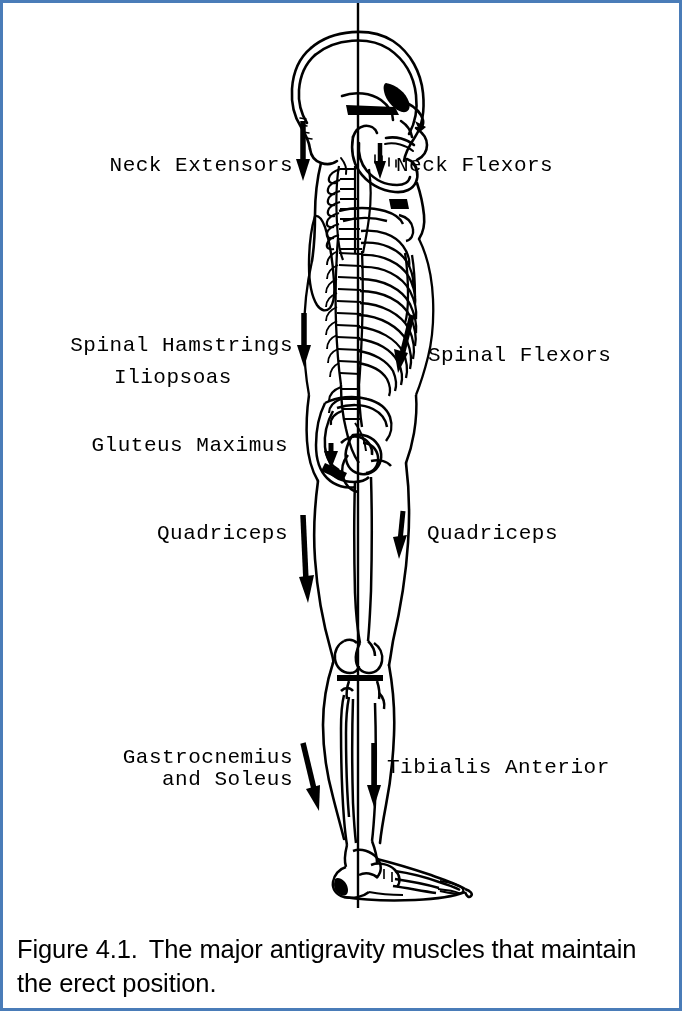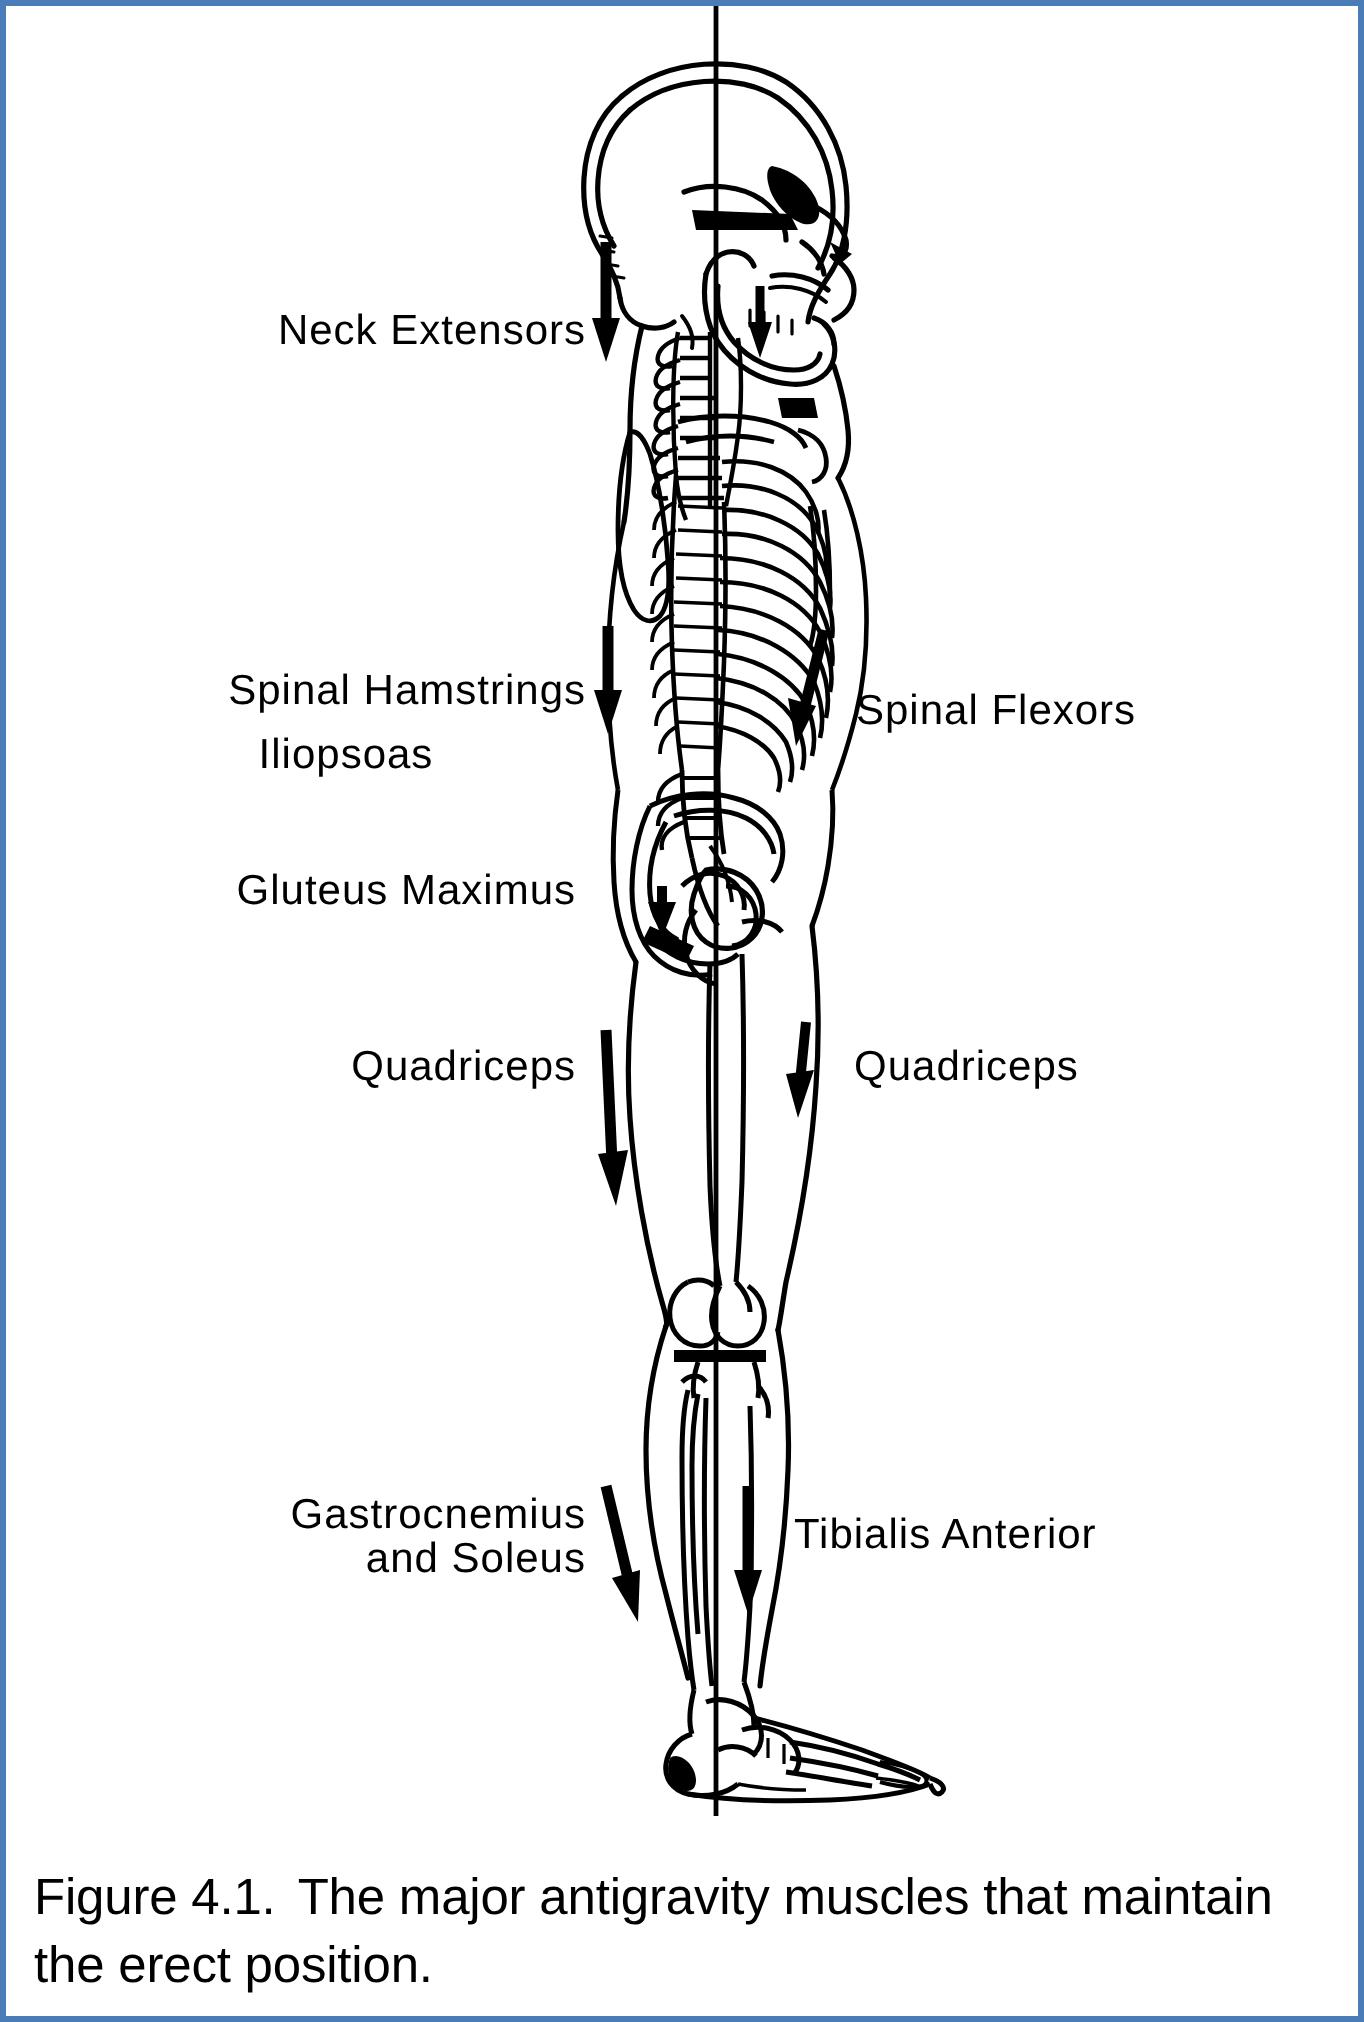--- a/index.html
+++ b/index.html
@@ -25,21 +25,21 @@
     left: 0; top: 0;
     width: 676px;
     height: 905px;
   }
   #figure-svg {
     position: absolute;
     left: 0; top: 0;
   }
   .label {
     position: absolute;
-    font-family: Liberation Sans, sans-serif;
+    font-family: Liberation Mono, monospace;
     font-size: 21px;
     color: #000000;
     white-space: nowrap;
     letter-spacing: 0.5px;
     line-height: 1.25;
   }
   .label.right-align { text-align: right; }
 
   #caption {
     position: absolute;
@@ -371,36 +371,37 @@
 
       <g>
         <path d="M371,740 L371,782" stroke="#000" stroke-width="5.5" stroke-linecap="butt"></path>
         <path d="M371,804 L364,782 L378,782 Z" fill="#000"></path>
       </g>
 
     </svg>
 
     <div class="label right-align" style="left:80px; top:150px; width:210px;">Neck Extensors</div>
 
+    <div class="label" style="left:393px; top:150px;">Neck Flexors</div>
 
     <div class="label right-align" style="left:50px; top:330px; width:240px;">Spinal Hamstrings</div>
 
     <div class="label right-align" style="left:50px; top:362px; width:240px;text-align:center;">Iliopsoas</div>
 
     <div class="label" style="left:425px; top:340px;">Spinal Flexors</div>
 
     <div class="label right-align" style="left:50px; top:430px; width:235px;">Gluteus Maximus</div>
 
     <div class="label right-align" style="left:90px; top:518px; width:195px;">Quadriceps</div>
 
     <div class="label" style="left:424px; top:518px;">Quadriceps</div>
 
     <div class="label right-align" style="left:60px; top:742px; width:230px;">Gastrocnemius</div>
 
     <div class="label right-align" style="left:60px; top:764px; width:230px;">and Soleus</div>
 
-    <div class="label" style="left:394px; top:752px;">Tibialis Anterior</div>
+    <div class="label" style="left:384px; top:752px;">Tibialis Anterior</div>
 
   </div>
 
   <div id="caption"><span class="fig-num">Figure 4.1.</span><span class="cap-gap"></span><span>The major antigravity muscles that maintain the erect position.</span></div>
 
 </div>
 
 </body></html>

